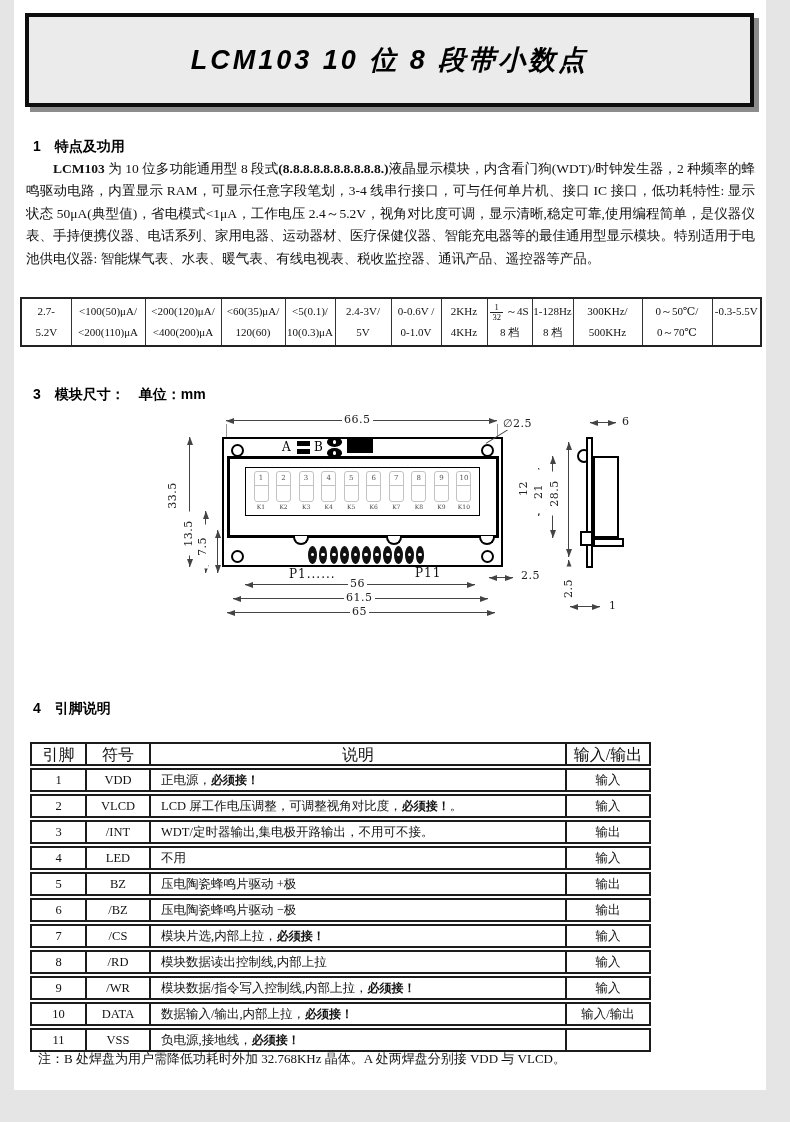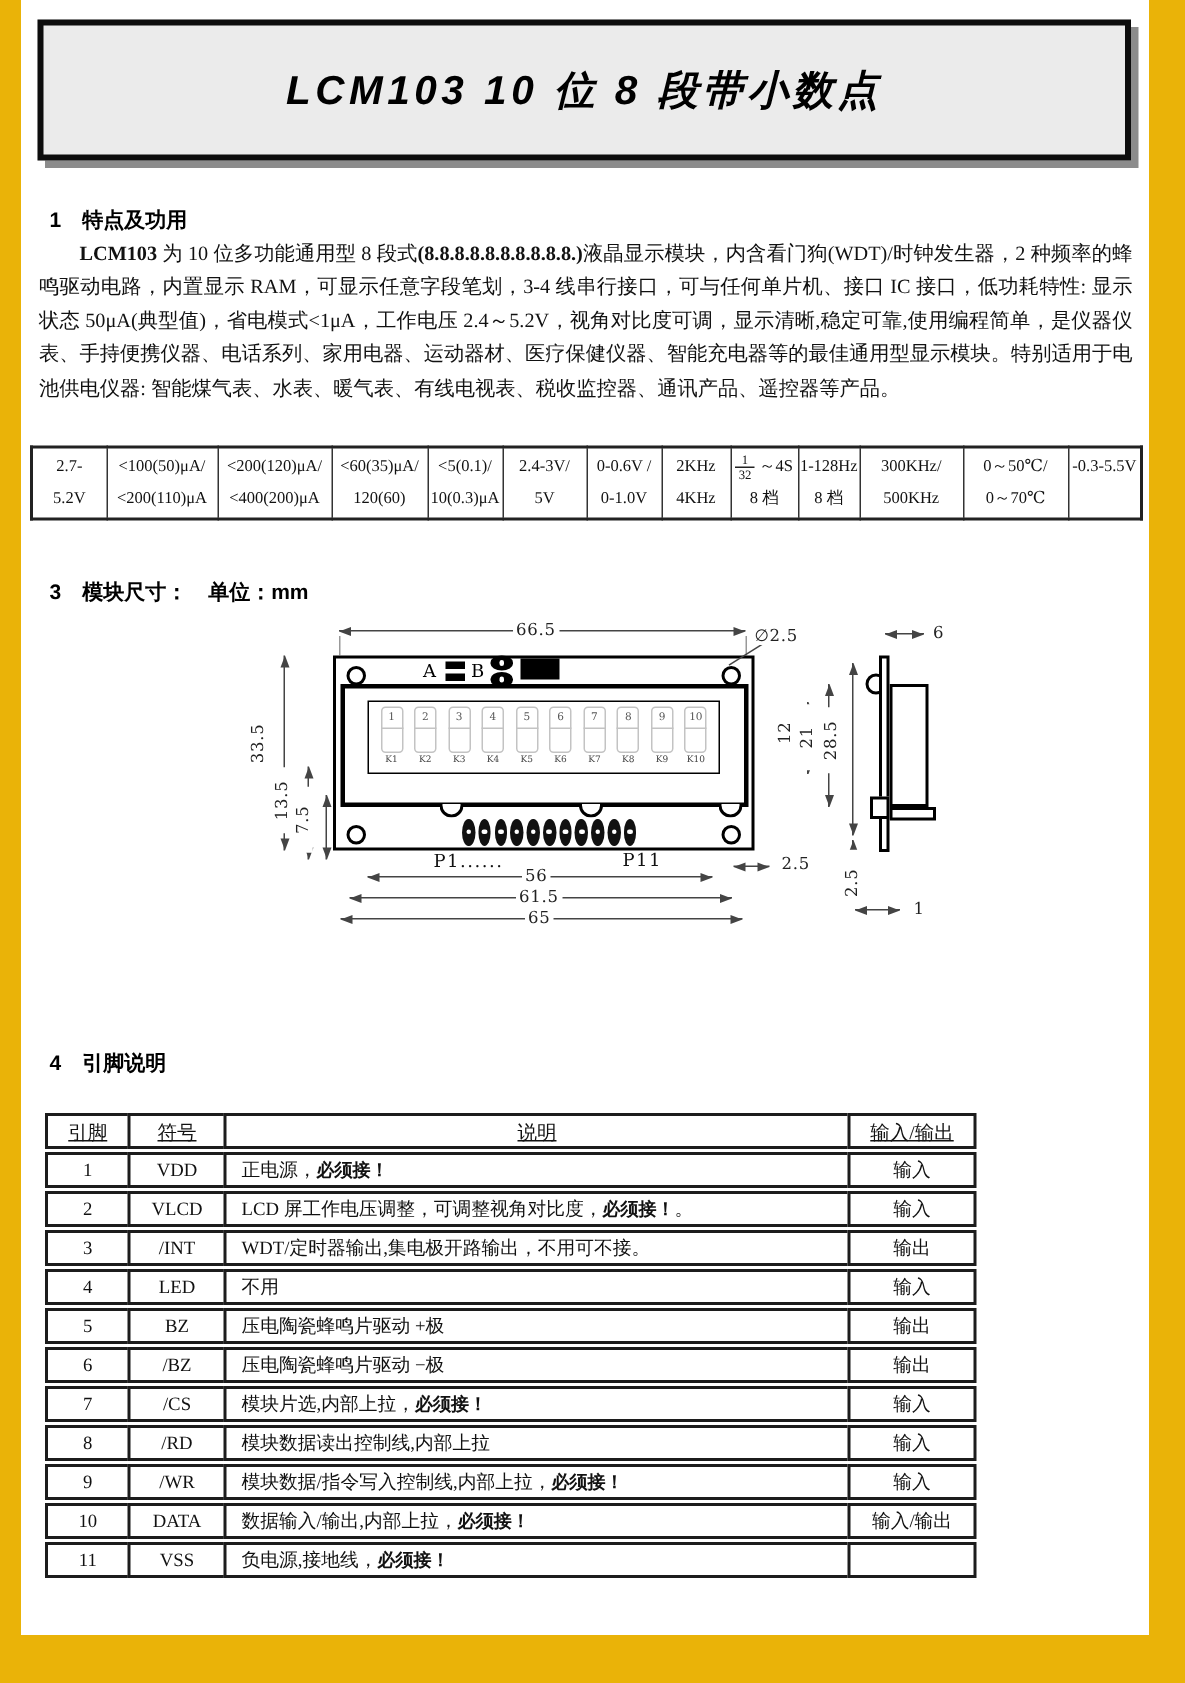--- a/index.html
+++ b/index.html
@@ -1,16 +1,16 @@
 <!DOCTYPE html>
 <html><head>
 <meta charset="utf-8">
 <style>
   html,body{margin:0;padding:0;}
-  .canvas{position:relative;width:790px;height:1122px;background:#eab308;font-family:"Liberation Serif","DejaVu Serif",serif;color:#111;overflow:hidden;}
+  .canvas{position:relative;width:790px;height:1122px;background:#e5e5e5;font-family:"Liberation Serif","DejaVu Serif",serif;color:#111;overflow:hidden;}
   .page{position:absolute;left:14px;top:0;width:752px;height:1090px;background:#ffffff;}
   
   .titlebox{position:absolute;left:11px;top:13px;width:721px;height:86px;background:#ebebeb;border:4px solid #0d0d0d;box-shadow:5px 5px 0 rgba(45,45,45,.55);display:flex;flex-direction:column;justify-content:center;align-items:center;}
   .titlebox .t{font:italic bold 27px/40px "Liberation Sans","DejaVu Sans",sans-serif;letter-spacing:3px;color:#000;}
   
   .shead{position:absolute;font:bold 14px "Liberation Sans","DejaVu Sans",sans-serif;color:#000;white-space:nowrap;}
   .para{position:absolute;left:12px;top:158px;width:729px;font:13.5px/22.4px "Liberation Serif","DejaVu Serif",serif;text-align:justify;text-indent:2em;margin:0;}
   .sec2line{position:absolute;left:19px;top:274px;white-space:nowrap;}
   .sec2line .h2{font:bold 14px "Liberation Sans","DejaVu Sans",sans-serif;}
   .sec2line .nl{font:13px "Liberation Serif","DejaVu Serif",serif;margin-left:26px;}
@@ -48,21 +48,21 @@
   .klab{font:6px "DejaVu Serif",serif;color:#444;margin-top:1px;}
   .notch{position:absolute;width:16px;height:9px;background:#fff;border:2px solid #000;border-top:none;border-radius:0 0 9px 9px;box-sizing:border-box;}
   .pinrow{position:absolute;display:flex;gap:2.2px;}
   .pin{width:8.6px;height:18px;background:#111;border-radius:50%;position:relative;flex:none;}
   .pin:after{content:"";position:absolute;left:2.5px;top:6.8px;width:3.6px;height:3.6px;background:#fff;border-radius:50%;}
   .plab{position:absolute;font:12px "DejaVu Serif",serif;letter-spacing:1px;color:#111;text-align:right;}
   
   .pintable{position:absolute;left:16px;top:740px;width:621px;border-collapse:separate;border-spacing:0 2.5px;table-layout:fixed;font:12.5px/15px "Liberation Serif","DejaVu Serif",serif;}
   .pintable th,.pintable td{border-top:2px solid #1c1c1c;border-bottom:2px solid #1c1c1c;border-left:2px solid #1c1c1c;padding:2.5px 0;text-align:center;overflow:hidden;white-space:nowrap;}
   .pintable th:last-child,.pintable td:last-child{border-right:2px solid #1c1c1c;}
-  .pintable th{font-weight:normal;font-size:13px;text-decoration:underline;}
+  .pintable th{font-weight:normal;font-size:16px;}
   .pintable .c-desc{text-align:left;padding-left:10px;}
   .pintable b{font-family:"Liberation Sans","DejaVu Sans",sans-serif;font-size:12px;}
   .fnote{position:absolute;left:24px;top:1050px;font:13px "Liberation Serif","DejaVu Serif",serif;}
 </style>
 </head>
 <body>
 
 <div class="canvas">
 <div class="page">
 
@@ -370,15 +370,16 @@
     </tr>
     <tr>
       <td>11</td>
       <td>VSS</td>
       <td class="c-desc"><span>负电源,接地线，</span><b>必须接！</b><span></span></td>
       <td></td>
     </tr>
   </tbody>
       </table>
 
+  <div class="fnote">注：B 处焊盘为用户需降低功耗时外加 32.768KHz 晶体。A 处两焊盘分别接 VDD 与 VLCD。</div>
 
 </div>
 </div>
 
 </body></html>

